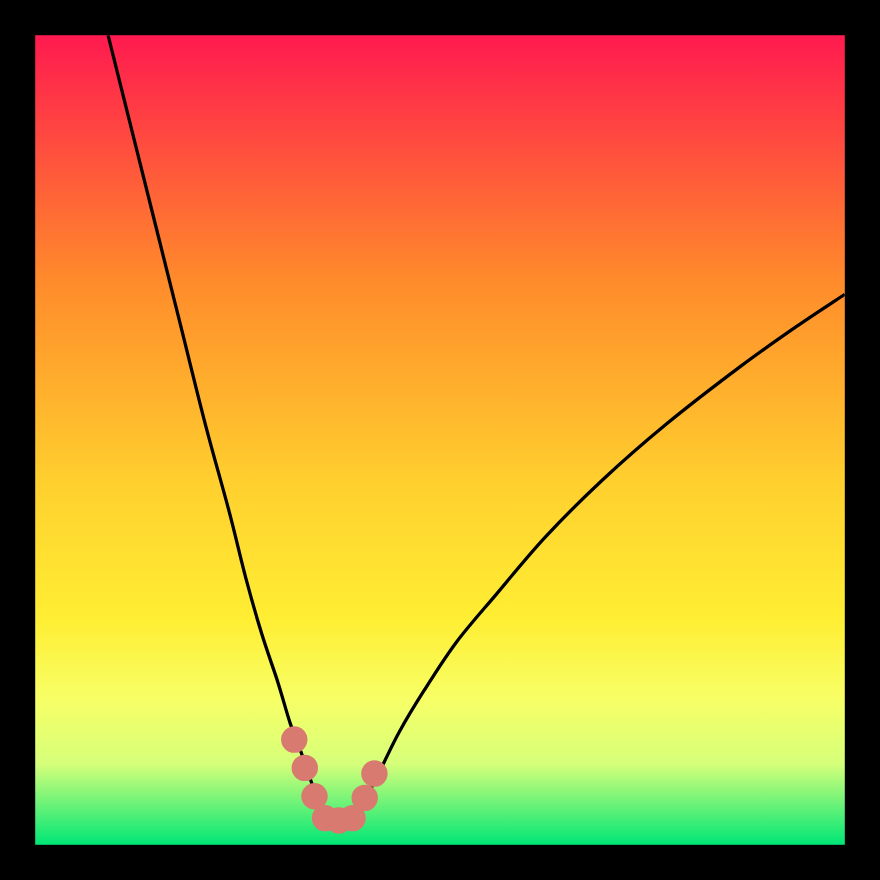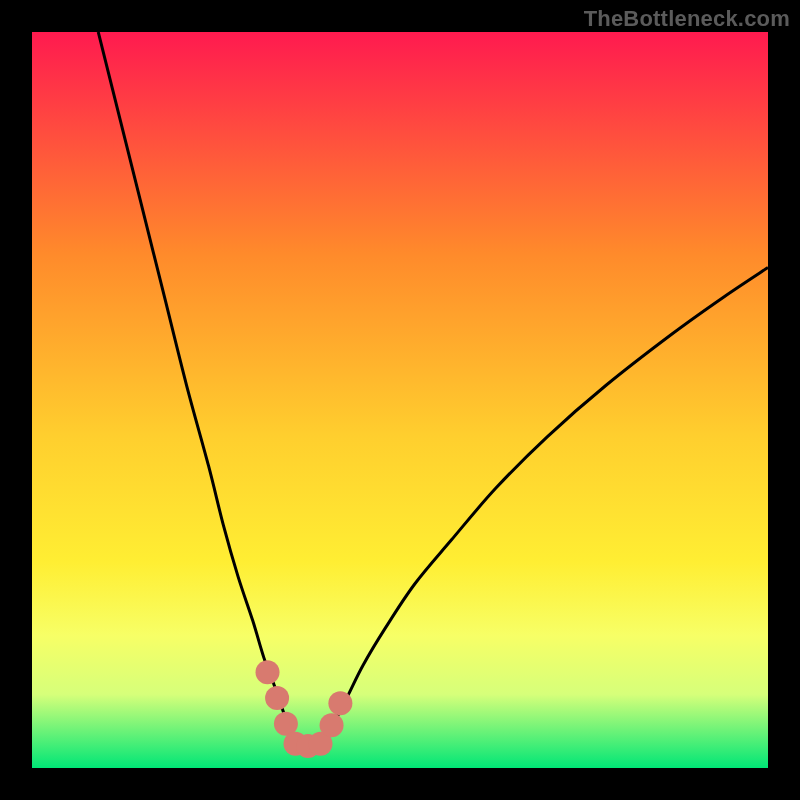--- a/index.html
+++ b/index.html
@@ -32,21 +32,20 @@
   svg {
     position: absolute;
     top: 0;
     left: 0;
   }
 </style>
 </head>
 <body>
 
 <div class="frame">
-  <div class="watermark">TheBottleneck.com</div>
 
   <svg id="chart-svg" width="800" height="800" viewBox="0 0 800 800">
     <defs>
       <linearGradient id="bg-grad" x1="0" y1="0" x2="0" y2="1">
         <stop id="g0" offset="0%" stop-color="#ff1a4f"></stop>
         <stop id="g1" offset="30%" stop-color="#ff8a2b"></stop>
         <stop id="g2" offset="55%" stop-color="#ffcf2e"></stop>
         <stop id="g3" offset="72%" stop-color="#ffee33"></stop>
         <stop id="g4" offset="82%" stop-color="#f7ff66"></stop>
         <stop id="g5" offset="90%" stop-color="#d6ff7a"></stop>

